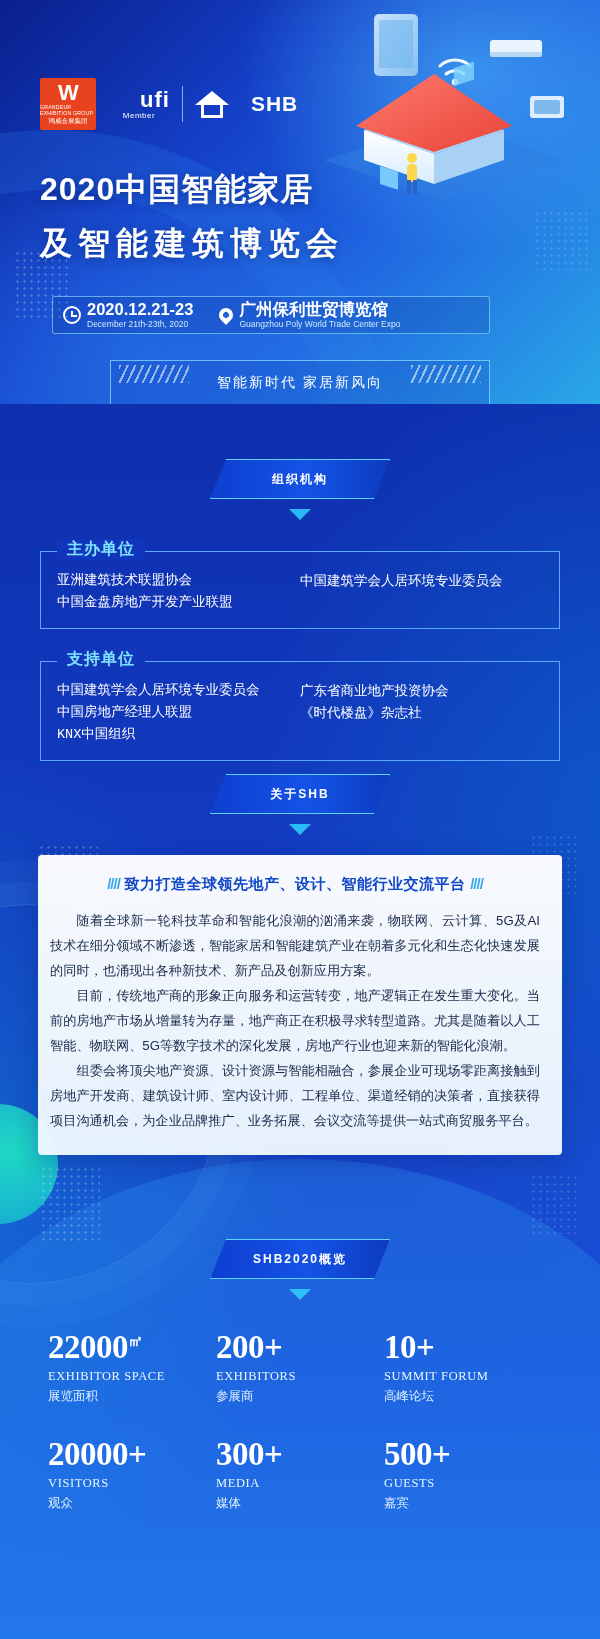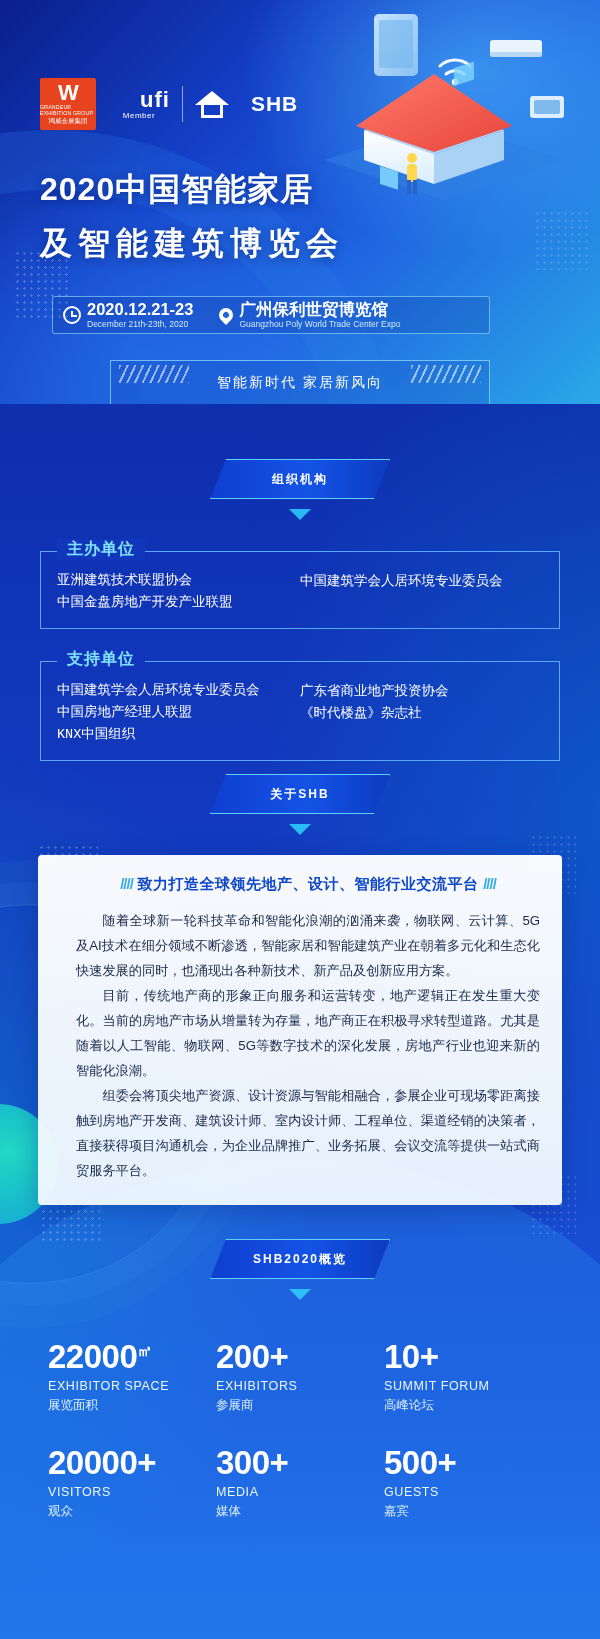--- a/index.html
+++ b/index.html
@@ -239,41 +239,42 @@
   .org-col.c1 { width: 255px; font-family: Liberation Mono, monospace; }
   .org-col.c2 { width: 255px; }
   .org-box.second { margin-top: 32px; }
 
   
   .sec-about { position: absolute; left: 0; top: 370px; width: 600px; }
   .about-card {
     margin: 20px 38px 0 38px;
     background: linear-gradient(180deg, rgba(255,255,255,.97), rgba(240,249,255,.95));
     border-radius: 4px;
-    padding: 20px 22px 22px 38px;
+    padding: 20px 22px 22px 12px;
     box-shadow: 0 6px 24px rgba(0,20,90,.25);
   }
   .about-head {
     text-align: center; color: #1048c8; font-size: 15px; font-weight: 700;
     letter-spacing: .5px; margin-bottom: 14px;
   }
   .about-head .sl { color: #38a9e8; font-weight: 700; letter-spacing: -1px;}
   .about-card p {
     color: #1a2a4a; font-size: 13.2px; line-height: 25px; text-indent: 2em;
     text-align: justify;
   }
 
   
   .sec-overview { position: absolute; left: 0; top: 835px; width: 600px; }
   .stats {
-    margin: 32px 0 0 0;
+    margin: 22px 0 0 0;
     padding: 0 48px;
     display: grid;
     grid-template-columns: repeat(3, 1fr);
     row-gap: 24px;
+    font-family: Liberation Serif, serif;
   }
   .stat .num {
     color: #fff; font-size: 33px; font-weight: 700; letter-spacing: -0.5px; line-height: 38px;
   }
   .stat .num sup { font-size: 15px; }
   .stat .en {
     color: #eaf6ff; font-size: 12.5px; letter-spacing: .6px; margin-top: 3px;
   }
   .stat .cn { color: #dff1ff; font-size: 12.5px; margin-top: 4px; }
 </style>

